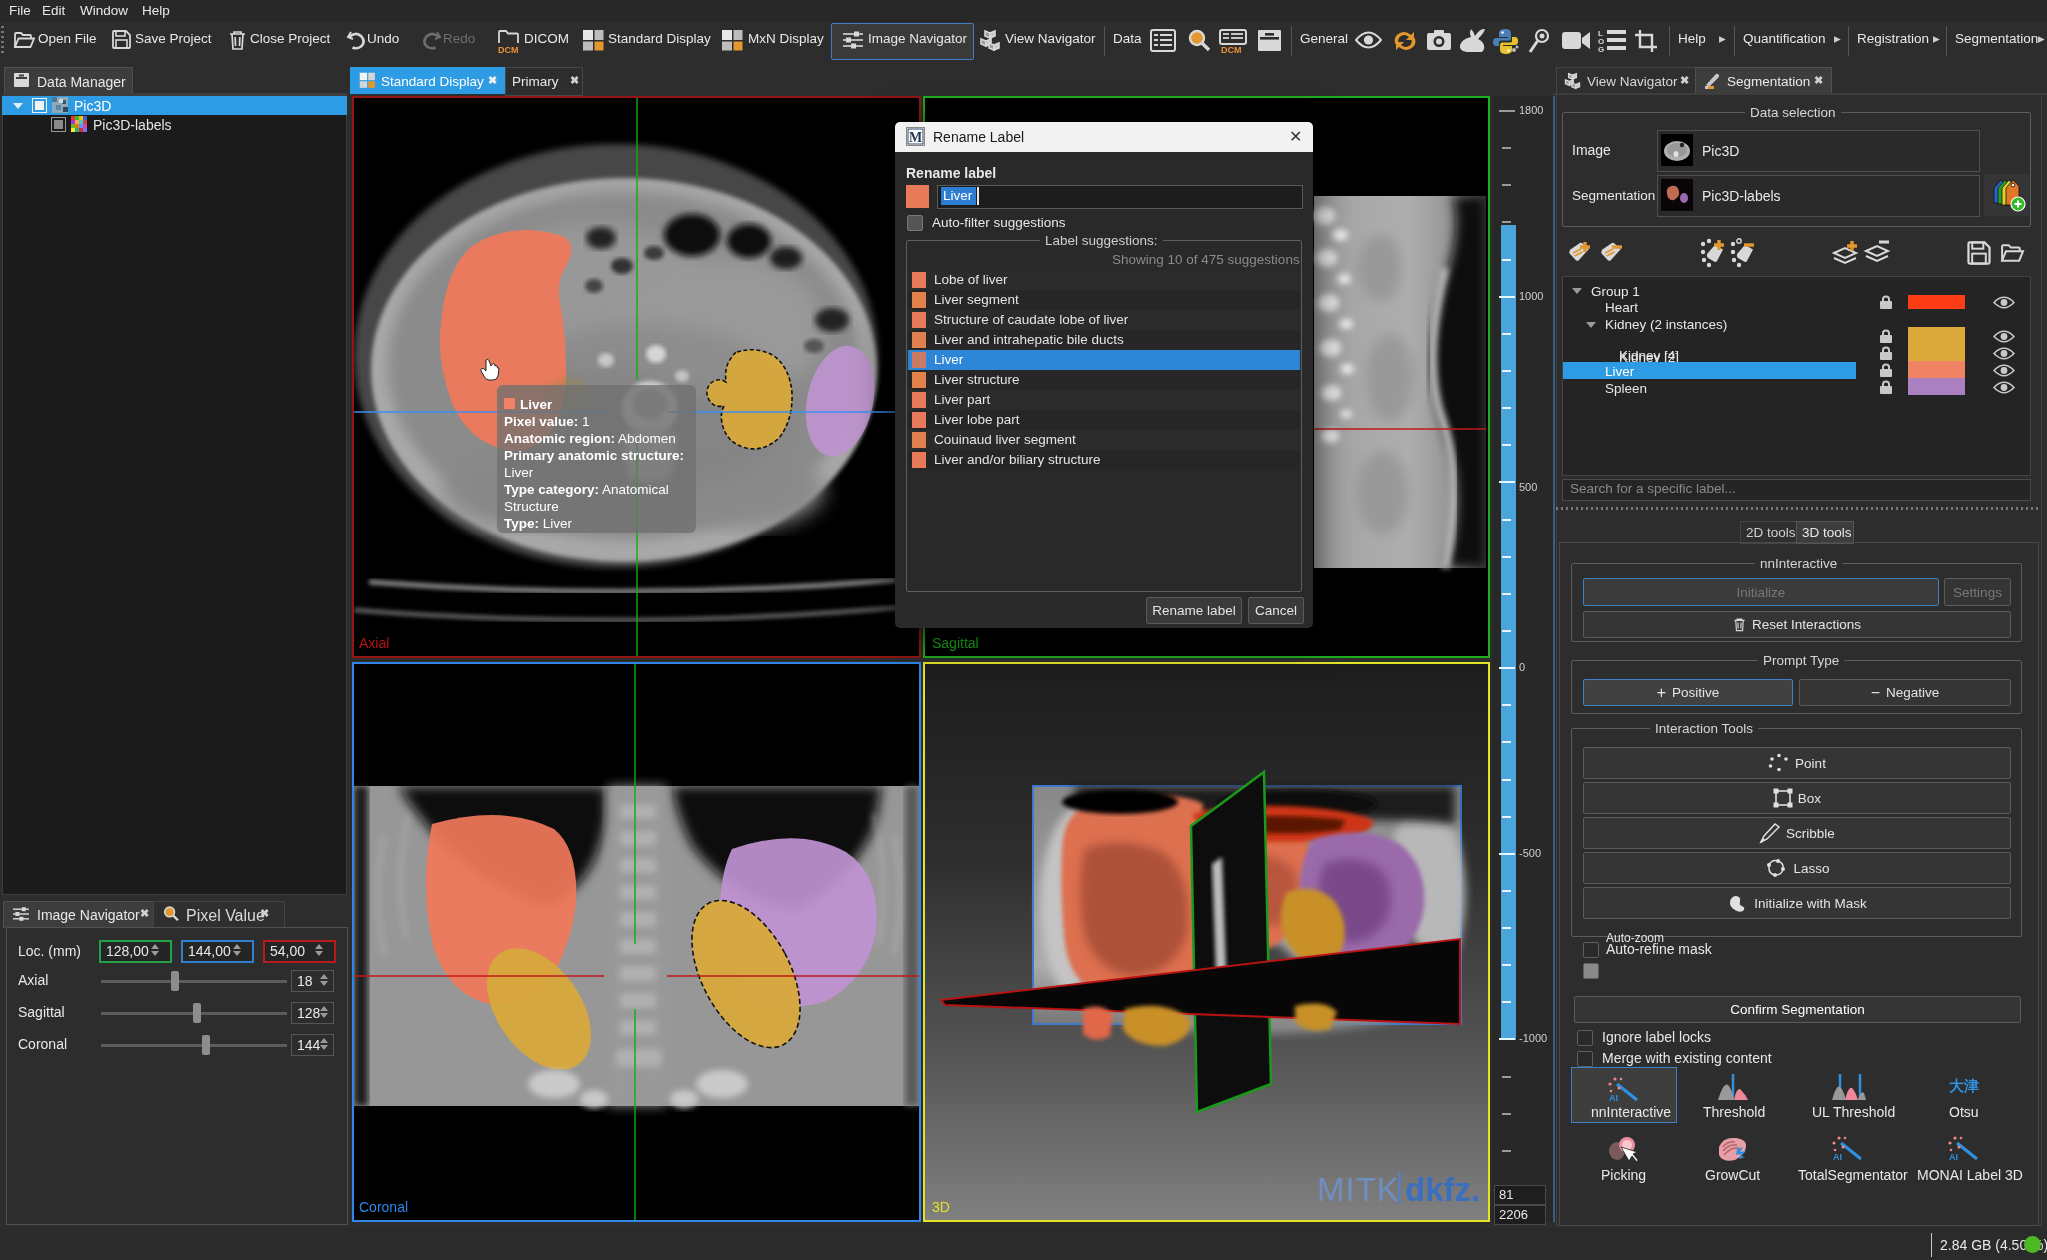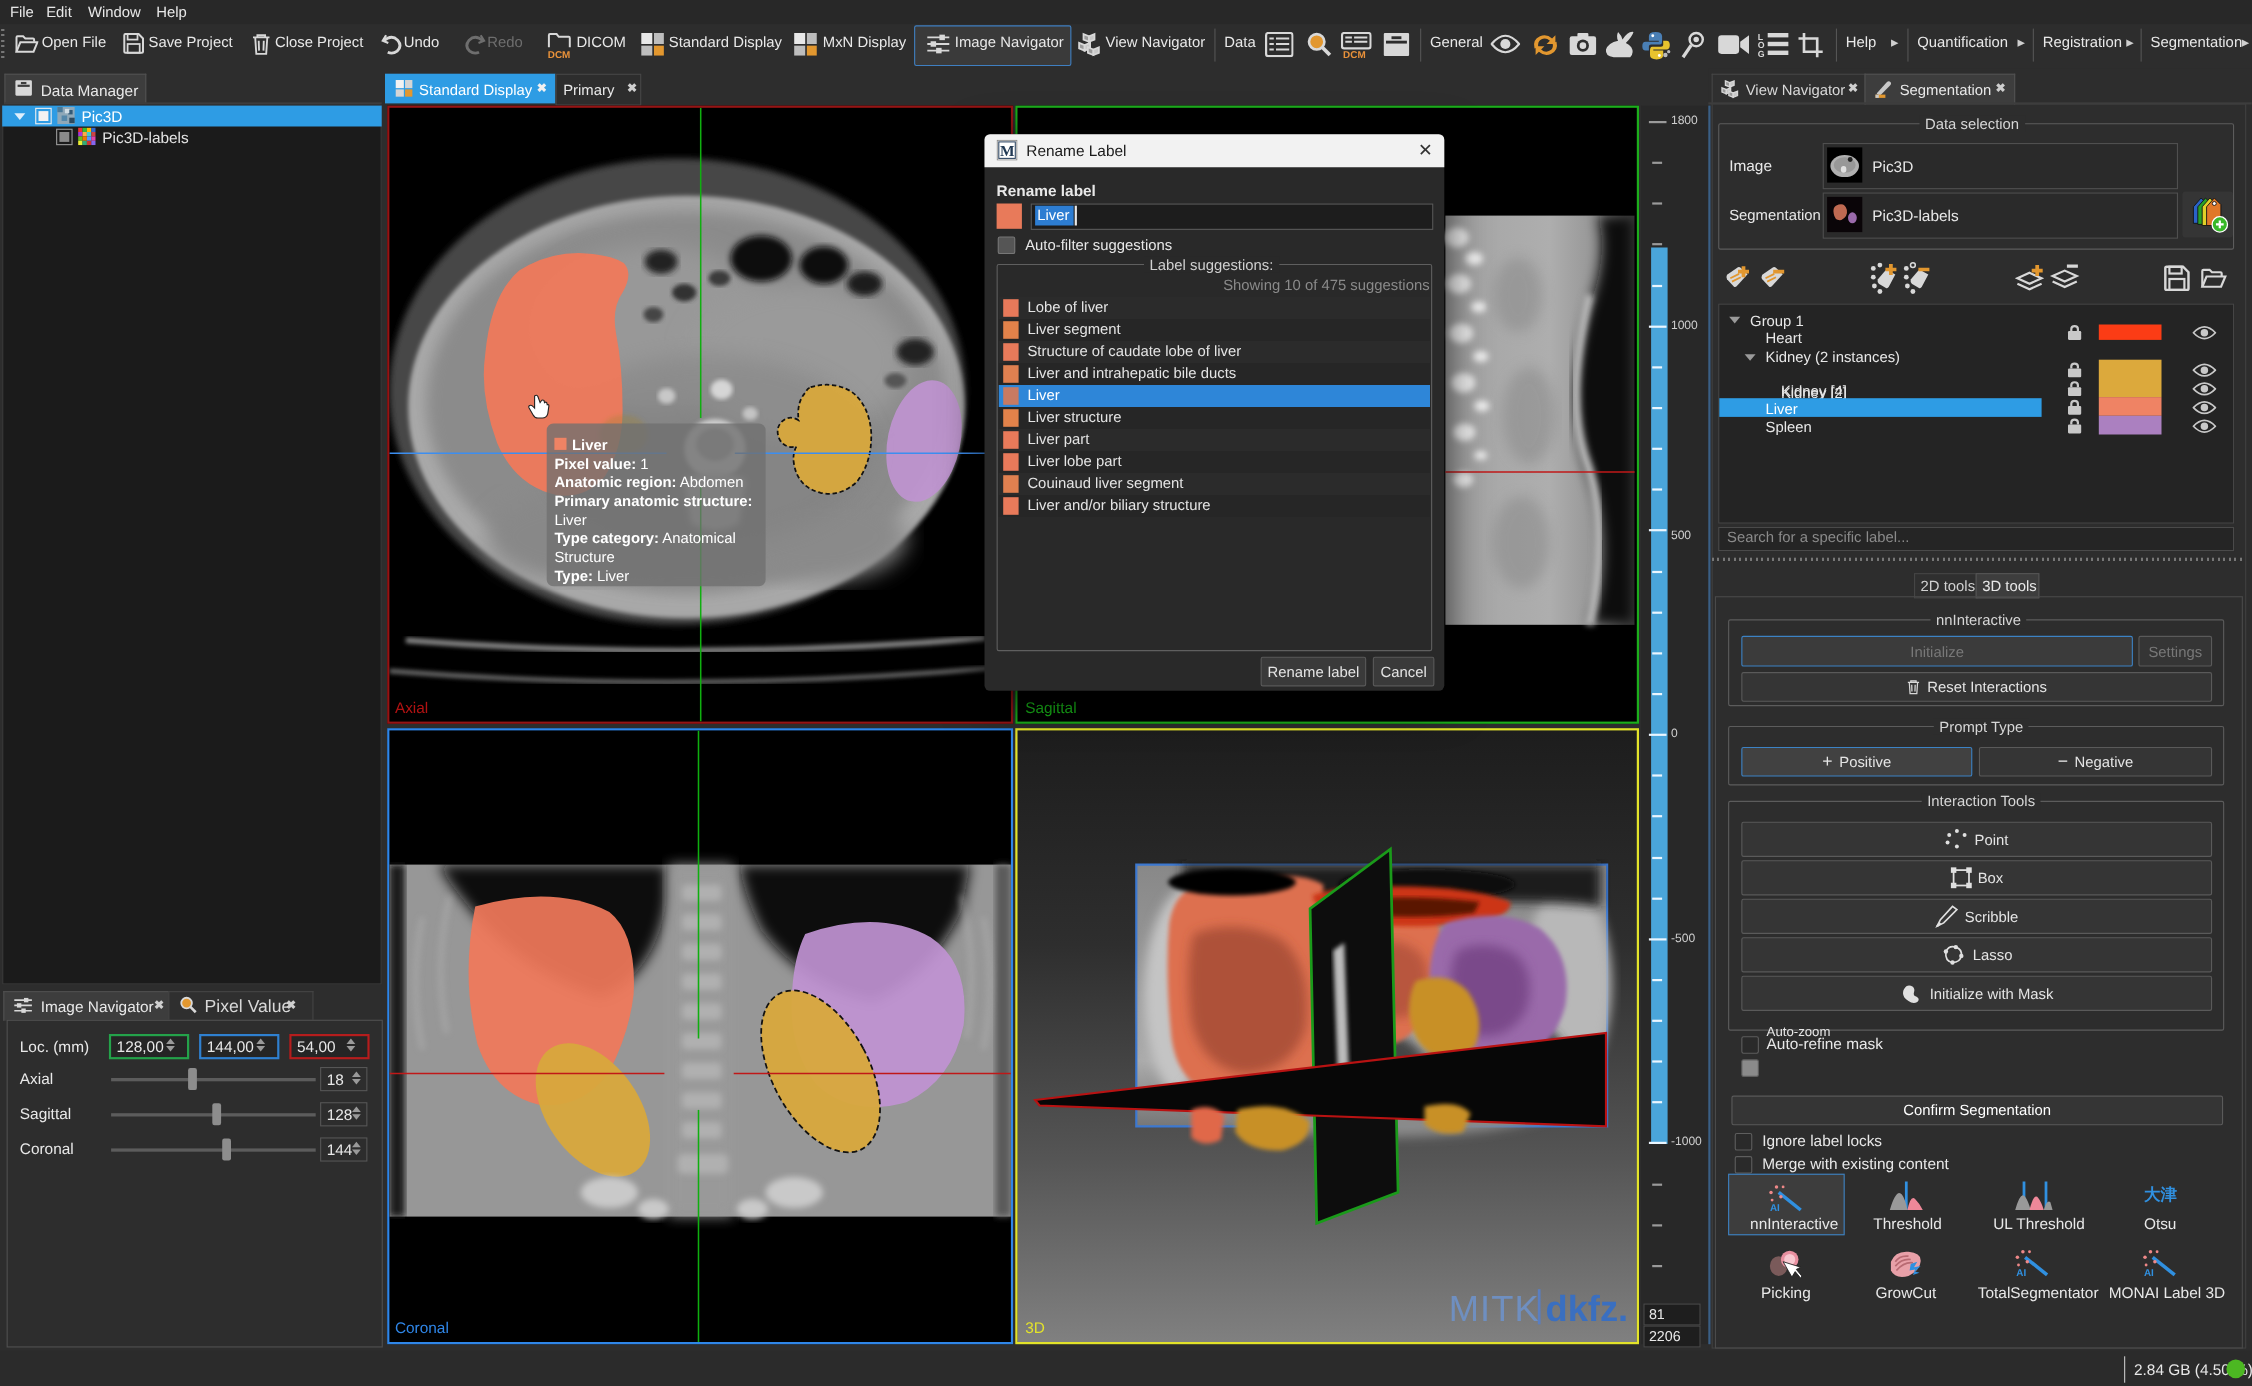--- a/index.html
+++ b/index.html
@@ -804,21 +804,21 @@
 <div class="btn" style="left:1583px;top:611px;width:426px;height:25px"><svg width="13" height="15" viewBox="0 0 19 22" style="margin-right:6px">
       <path d="M2 5 L17 5 M6 5 L6 3 L13 3 L13 5 M4 5 L5 20 L14 20 L15 5 M7.2 8 L7.5 17 M11.8 8 L11.5 17" fill="none" stroke="#d8d8d8" stroke-width="1.7"></path>
     </svg>Reset Interactions</div>
 
 <div class="gbox" style="left:1571px;top:660px;width:449px;height:52px"></div>
 <div class="gtitle" style="left:1758px;top:653px">Prompt Type</div>
 <div class="btn" style="left:1583px;top:679px;width:208px;height:25px;border:1.5px solid #3c82c4;background:#414141"><span style="font-size:16px;margin-right:6px">+</span> Positive</div>
 <div class="btn" style="left:1799px;top:679px;width:210px;height:25px"><span style="font-size:16px;margin-right:6px">−</span> Negative</div>
 
 <div class="gbox" style="left:1571px;top:728px;width:449px;height:207px"></div>
-<div class="gtitle" style="left:1747px;top:721px">Interaction Tools</div>
+<div class="gtitle" style="left:1650px;top:721px">Interaction Tools</div>
 <div class="btn" style="left:1583px;top:747px;width:426px;height:30px"><svg width="22" height="20" viewBox="0 0 22 20" style="margin-right:5px">
       <g fill="#e0e0e0">
         <circle cx="11" cy="2.5" r="1.8"></circle>
         <circle cx="4" cy="6" r="1.8"></circle>
         <circle cx="18" cy="6" r="1.8"></circle>
         <circle cx="2.5" cy="13" r="1.8"></circle>
         <circle cx="11" cy="16.5" r="1.8"></circle>
       </g>
     </svg>Point</div>
 <div class="btn" style="left:1583px;top:782px;width:426px;height:30px"><svg width="20" height="20" viewBox="0 0 20 20" style="margin-right:5px">

